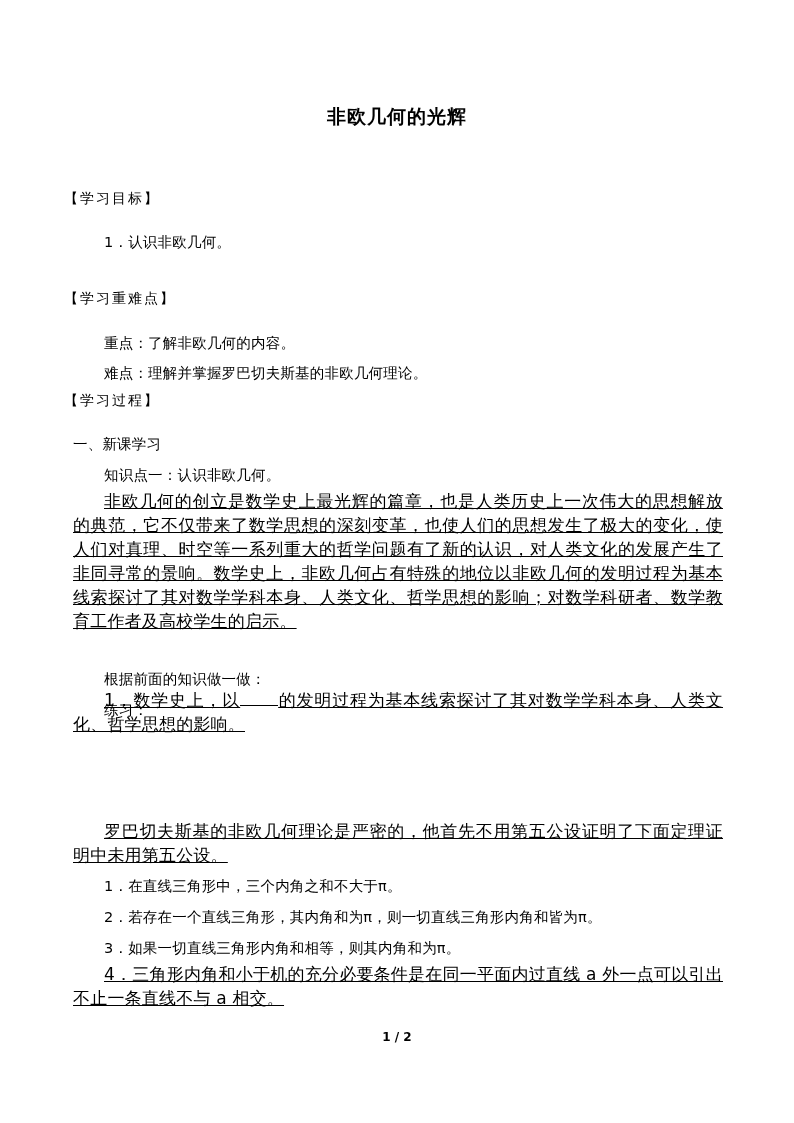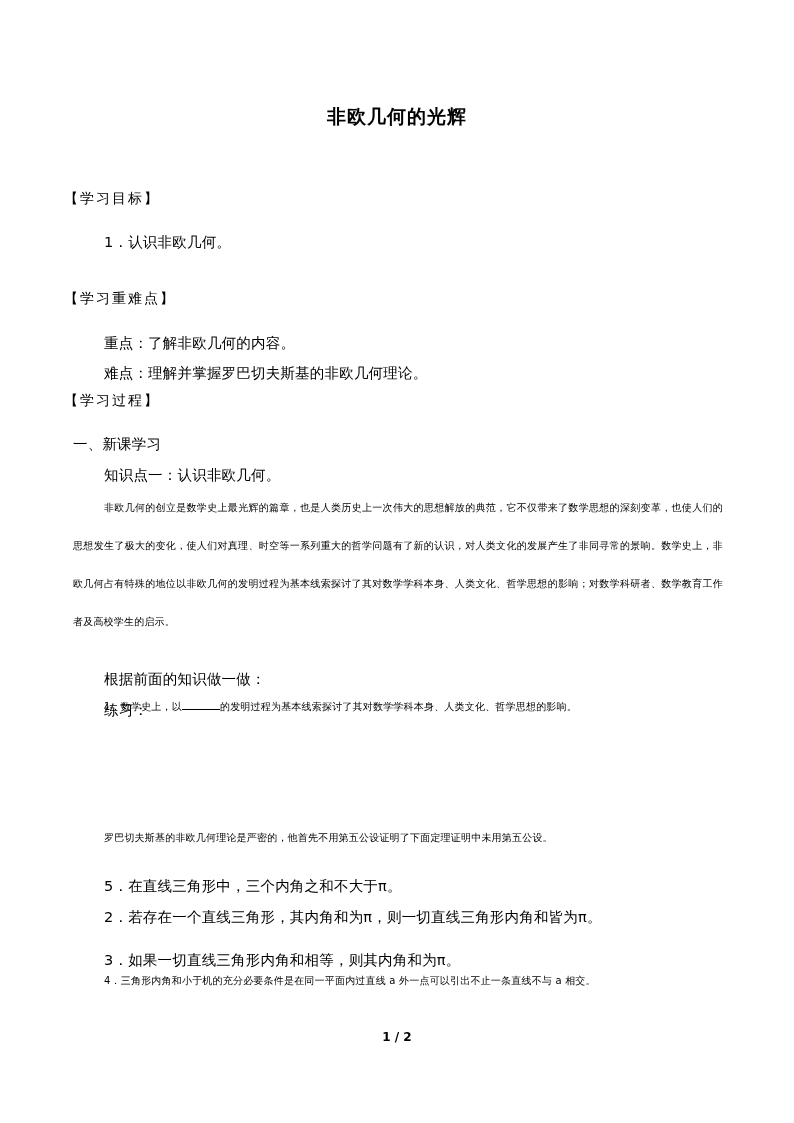--- a/index.html
+++ b/index.html
@@ -5,22 +5,22 @@
   html, body { margin: 0; padding: 0; background: #ffffff; }
   body { width: 794px; height: 1123px; position: relative; overflow: hidden;
          font-family: "DejaVu Sans", "Liberation Sans", sans-serif; color: #000; }
   .page { position: absolute; left: 0; top: 0; width: 794px; height: 1123px; }
   .title { position: absolute; top: 104px; left: 0; width: 794px; text-align: center;
            font-size: 19px; font-weight: bold; letter-spacing: 1px; }
   .heading { position: absolute; left: 64px; font-size: 14px; letter-spacing: 2px; text-align: right; }
   .line { position: absolute; font-size: 14.5px; white-space: nowrap; letter-spacing: 0.2px; }
   .ind { left: 104px; }
   .flush { left: 73px; }
-  .para { position: absolute; left: 73px; width: 650px; font-size: 10px; line-height: 38px;
-          text-indent: 31px; text-align: justify; letter-spacing: 0.2px; }
+  .para { position: absolute; left: 73px; width: 650px; font-size: 17px; line-height: 24px;
+          text-indent: 31px; text-align: justify; letter-spacing: 0.2px; text-decoration: underline; }
   .blank { display: inline-block; width: 38px; border-bottom: 1px solid #000; height: 14px; vertical-align: baseline; }
   .pagenum { position: absolute; top: 1030px; left: 0; width: 794px; text-align: center;
              font-size: 12px; font-weight: bold; }
 </style>
 </head>
 <body>
 
 <div class="page">
   <div class="title">非欧几何的光辉</div>
 
@@ -39,19 +39,19 @@
 
   <div class="line ind" style="top:670px;">根据前面的知识做一做：</div>
   <div class="line ind" style="top:701px;">练习：</div>
 
   <div class="para" style="top:688px;">
     <span>1．数学史上，以</span><span class="blank"></span><span>的发明过程为基本线索探讨了其对数学学科本身、人类文化、哲学思想的影响。</span>
   </div>
 
   <div class="para" style="top:819px;">罗巴切夫斯基的非欧几何理论是严密的，他首先不用第五公设证明了下面定理证明中未用第五公设。</div>
 
-  <div class="line ind" style="top:877px;">5．在直线三角形中，三个内角之和不大于π。</div>
+  <div class="line ind" style="top:877px;">1．在直线三角形中，三个内角之和不大于π。</div>
   <div class="line ind" style="top:908px;">2．若存在一个直线三角形，其内角和为π，则一切直线三角形内角和皆为π。</div>
-  <div class="line ind" style="top:939px;margin-top:12px;">3．如果一切直线三角形内角和相等，则其内角和为π。</div>
+  <div class="line ind" style="top:939px;">3．如果一切直线三角形内角和相等，则其内角和为π。</div>
   <div class="para" style="top:962px;">4．三角形内角和小于机的充分必要条件是在同一平面内过直线 a 外一点可以引出不止一条直线不与 a 相交。</div>
 
   <div class="pagenum">1 / 2</div>
 </div>
 
 </body></html>

